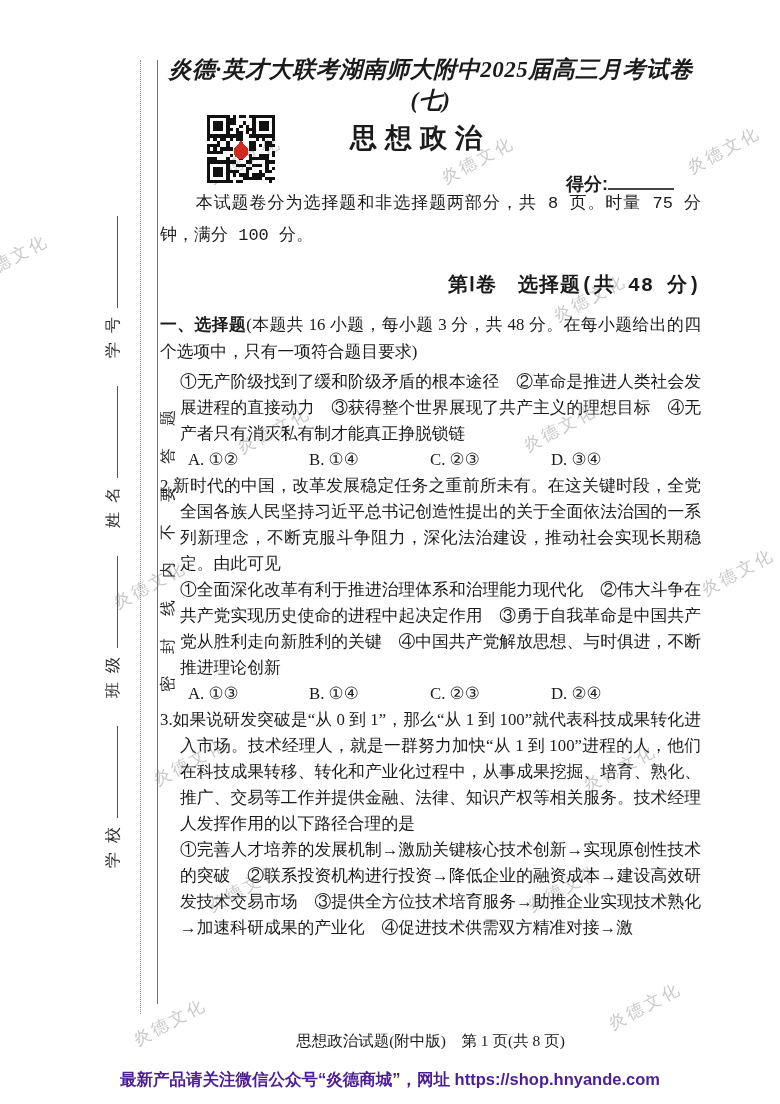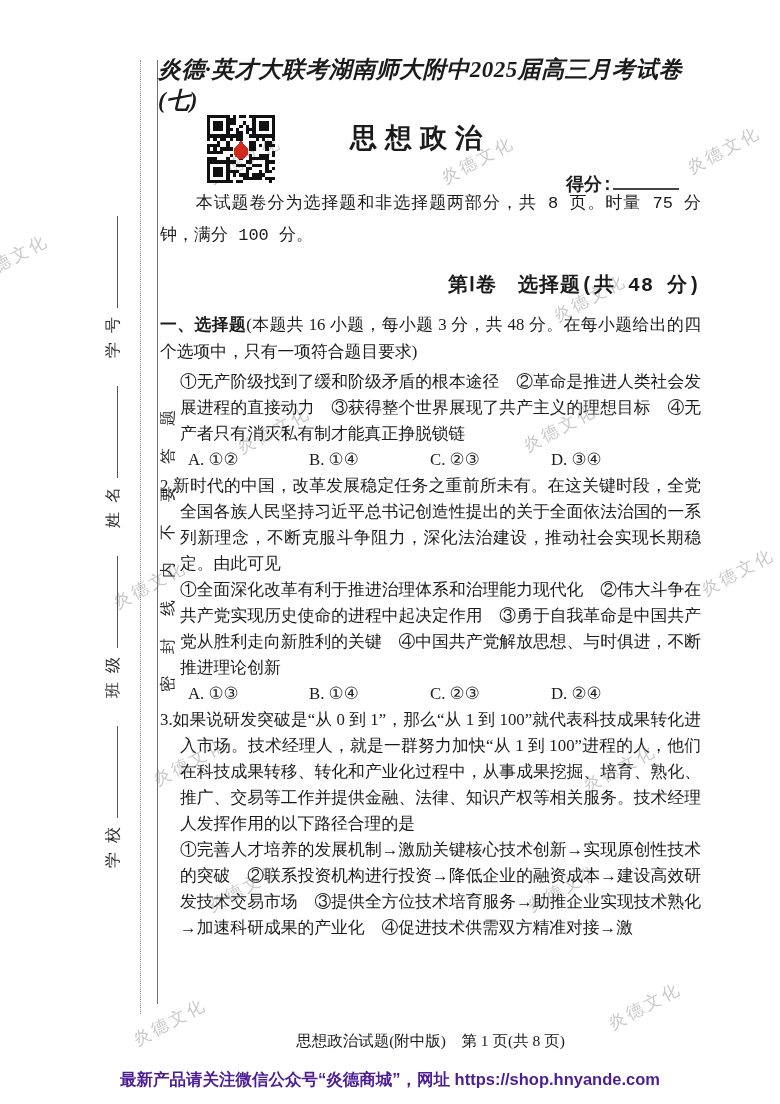--- a/index.html
+++ b/index.html
@@ -12,28 +12,28 @@
   .dotted-line{position:absolute;left:140px;top:60px;height:954px;width:0;border-left:1px dotted #8a8a8a;z-index:1;}
   .solid-line{position:absolute;left:157px;top:60px;height:944px;width:0;border-left:1px solid #6f6f6f;z-index:1;}
   
   .side-fields{position:absolute;left:103px;top:868px;transform:rotate(-90deg);transform-origin:0 0;
                white-space:nowrap;font-size:16px;color:#2a2a2a;z-index:1;}
   .side-fields .lbl{letter-spacing:9px;}
   .side-fields .blank{display:inline-block;width:92px;height:14px;border-bottom:1px solid #555;margin-right:24px;}
   .seal-text{position:absolute;left:158px;top:692px;transform:rotate(-90deg);transform-origin:0 0;
              white-space:nowrap;font-size:16px;letter-spacing:22px;color:#2a2a2a;z-index:1;}
   
-  .exam-title{position:absolute;left:158px;top:54px;width:545px;
+  .exam-title{position:absolute;left:158px;top:54px;width:545px;text-align:center;
               font-size:23px;font-weight:bold;font-style:italic;letter-spacing:.5px;z-index:2;}
   .qr{position:absolute;left:207px;top:115px;width:68px;height:68px;z-index:2;}
   .subject-title{position:absolute;left:160px;top:120px;width:520px;text-align:center;
                  font-family:Liberation Sans, sans-serif;font-weight:bold;
                  font-size:27px;letter-spacing:8px;z-index:2;}
   .score{position:absolute;left:566px;top:172px;z-index:2;
-         font-family:Liberation Mono, monospace;font-weight:bold;font-size:18px;}
+         font-family:Liberation Sans, sans-serif;font-weight:bold;font-size:18px;}
   .score .blank{display:inline-block;width:66px;height:16px;border-bottom:2px solid #444;}
   .intro{position:absolute;left:160px;top:188px;width:541px;font-size:17px;line-height:32px;
          text-indent:2.1em;text-align:justify;z-index:2;font-family:Liberation Mono, monospace;}
   .part-title{position:absolute;left:160px;top:271px;width:541px;text-align:right;z-index:2;
               font-family:Liberation Mono, monospace;font-weight:bold;font-size:20px;letter-spacing:1px;}
   .instruction{position:absolute;left:160px;top:311px;width:541px;font-size:16.8px;line-height:27px;
                text-align:justify;z-index:2;}
   .instr-lead{font-family:"Liberation Sans","DejaVu Sans",sans-serif;font-weight:bold;}
   .instr-note{}
   

